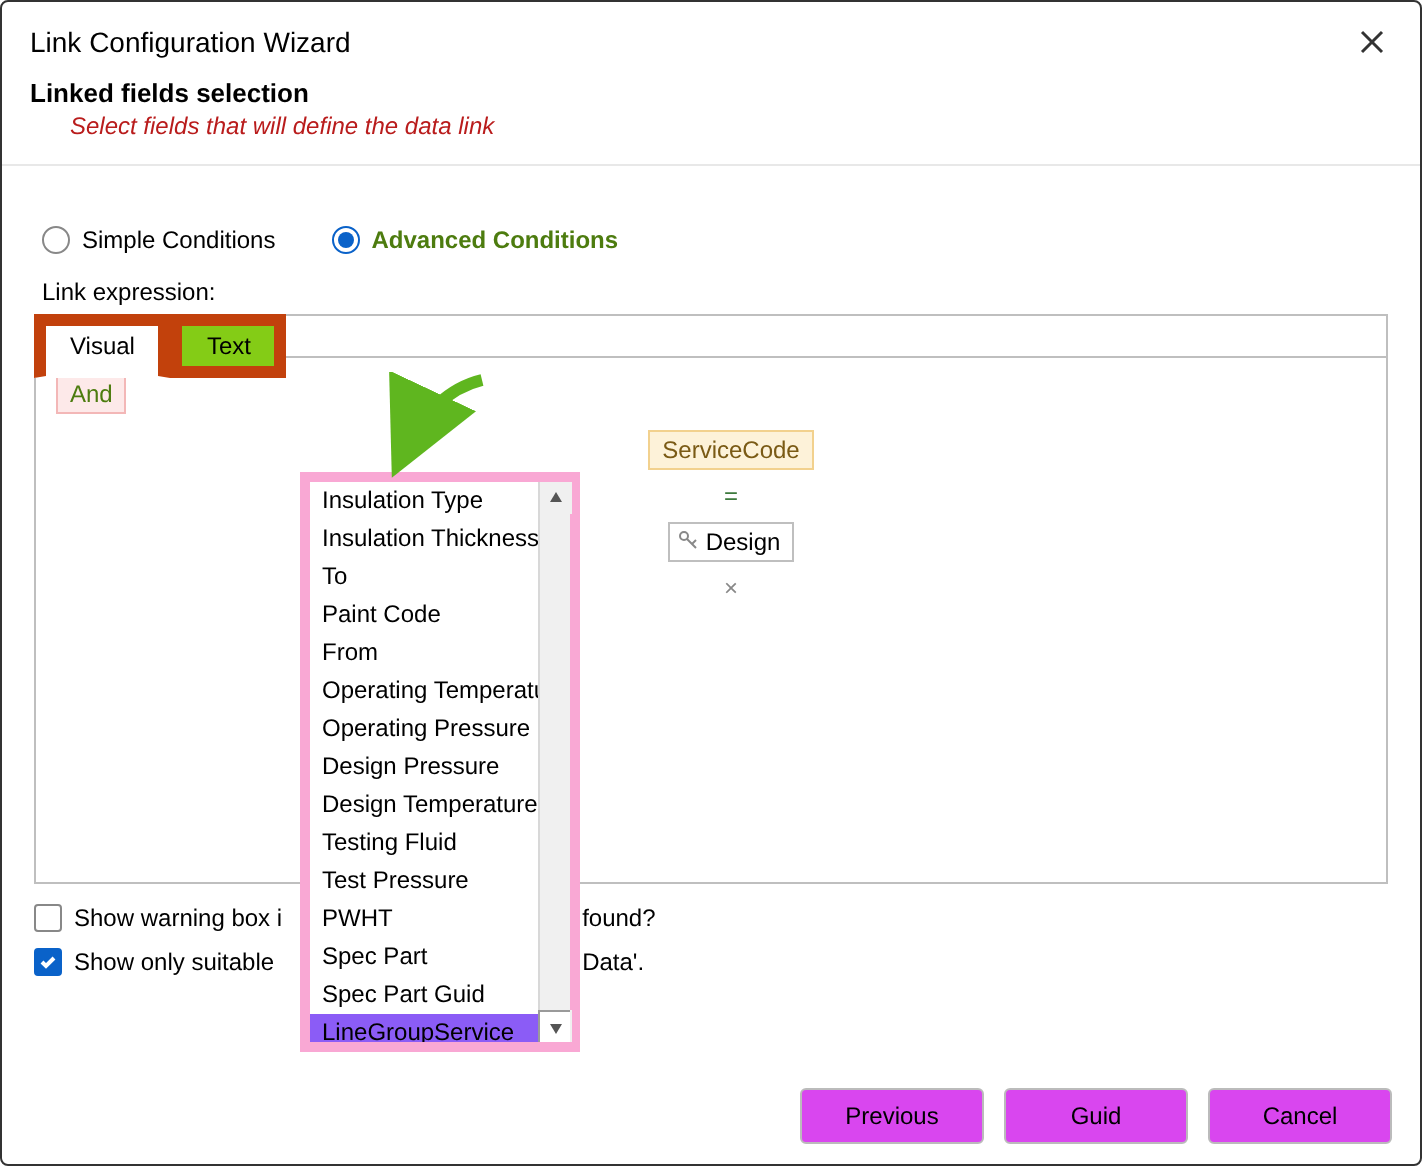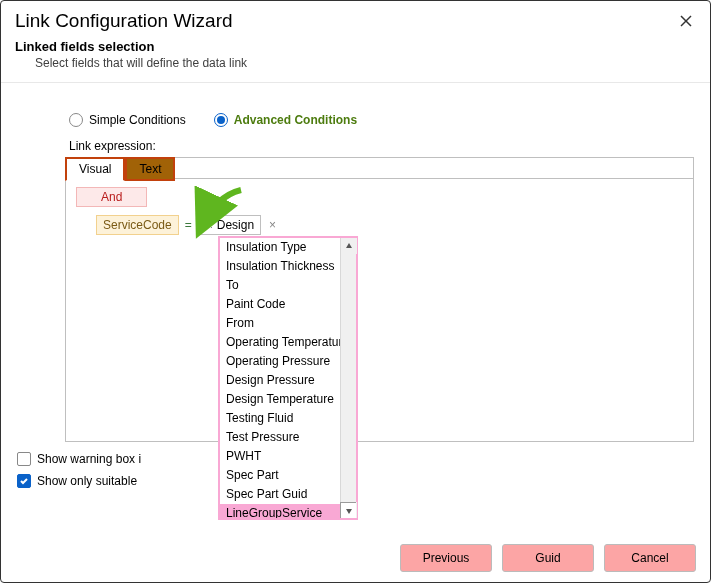--- a/index.html
+++ b/index.html
@@ -15,35 +15,35 @@
     border-radius: 4px;
     position: relative;
     overflow: hidden;
   }
   .titlebar {
     display: flex;
     align-items: center;
     justify-content: space-between;
     padding: 8px 12px 6px 14px;
   }
-  .titlebar-title { font-size: 19px; }
+  .titlebar-title { font-size: 14px; }
   .close-x {
     width: 24px; height: 24px;
     display: flex; align-items: center; justify-content: center;
     cursor: pointer;
   }
   .close-x svg { width: 12px; height: 12px; stroke: #333; stroke-width: 1.5; }
   .header {
     padding: 0 32px 8px 14px;
   }
   .header-title { font-weight: bold; font-size: 13px; margin-bottom: 2px; }
-  .header-sub { padding-left: 20px; color: #404040; }
+  .header-sub { padding-left: 20px; color: #b91c1c; font-style: italic; }
   .divider { border-top: 1px solid #e8e8e8; margin: 4px 0 0 0; }
 
-  .content { padding: 30px 16px 0 16px; margin-left: 48px; }
+  .content { padding: 30px 16px 0 16px; }
 
   .radio-row { display: flex; gap: 28px; align-items: center; margin-bottom: 12px; padding-left: 4px; }
   .radio {
     display: flex; align-items: center; gap: 6px; cursor: pointer;
   }
   .radio-dot {
     width: 14px; height: 14px; border-radius: 50%;
     border: 1px solid #888; display: flex; align-items: center; justify-content: center;
   }
   .radio-dot.sel { border-color: #0a62c9; }
@@ -60,83 +60,83 @@
     position: relative;
     background: #fff;
   }
   .tabs {
     position: absolute;
     top: -1px; left: -1px;
     display: flex;
     z-index: 3;
   }
   .tab {
-    border: 2px solid #c2410c;
+    border: 6px solid #c2410c;
     padding: 3px 12px;
     background: #fff;
     font-size: 12px;
     cursor: pointer;
   }
   .tab.active { border-bottom: 1px solid #fff; }
-  .tab.inactive { background: #a16207; }
+  .tab.inactive { background: #84cc16; }
   .expr-inner {
     position: absolute;
     top: 20px; left: 0; right: 0; bottom: 0;
     border-top: 1px solid #bfbfbf;
     padding: 8px 10px;
   }
   .and-chip {
     display: inline-block;
     border: 1px solid #f3b7b7;
     background: #fde9e9;
-    color: #b91c1c;
-    padding: 2px 24px;
+    color: #4d7c0f;
+    padding: 2px 6px;
     margin-bottom: 8px;
     cursor: pointer;
   }
   .cond-row {
     margin-left: 20px;
-    display: flex; align-items: center; gap: 6px;
+    display: flex; align-items: center; gap: 6px; flex-direction: column;
   }
   .field-chip {
     border: 1px solid #f2d18e;
     background: #fdf2d9;
     color: #7a5a15;
     padding: 2px 6px;
   }
   .eq { color: #3d7a3d; }
   .value-chip {
     border: 1px solid #bfbfbf;
     background: #fff;
     padding: 2px 6px 2px 4px;
     display: flex; align-items: center; gap: 4px;
   }
   .key-icon svg { width: 10px; height: 10px; fill: #888; }
   .clear-x { color: #888; cursor: pointer; padding: 0 2px; }
 
   .dropdown {
     position: absolute;
-    top: 57px; left: 152px;
+    top: 57px; left: 132px;
     width: 140px;
-    border: 2px solid #f9a8d4;
+    border: 5px solid #f9a8d4;
     background: #fff;
     z-index: 5;
   }
   .dropdown-list {
     max-height: 280px;
     overflow: hidden;
   }
   .dropdown-item {
     padding: 2px 6px 3px 6px;
     font-size: 12px;
     cursor: pointer;
     white-space: nowrap;
     overflow: hidden;
   }
-  .dropdown-item.highlight { background: #f9a8d4; }
+  .dropdown-item.highlight { background: #8b5cf6; }
   .dropdown-scroll {
     position: absolute; top: 0; right: 0; bottom: 0; width: 16px;
     background: #f0f0f0; border-left: 1px solid #d8d8d8;
   }
   .scroll-btn {
     position: absolute; left: 0; width: 16px; height: 16px;
     display:flex;align-items:center;justify-content:center;
     background:#f0f0f0; cursor:pointer;
   }
   .scroll-btn svg { width:8px;height:8px;fill:#555;}
@@ -166,21 +166,21 @@
   .chk.checked svg { width:10px;height:10px; stroke:#fff; stroke-width:2; fill:none;}
   
   .footer {
     position: absolute;
     bottom: 10px; right: 14px;
     display: flex; gap: 10px;
   }
   .btn {
     min-width: 92px; height: 28px;
     border: 1px solid #bbb; border-radius: 3px;
-    background: #fca5a5;
+    background: #d946ef;
     display:flex;align-items:center;justify-content:center;
     cursor:pointer; font-size:12px;
   }
 </style>
 </head>
 <body>
 
 <div class="titlebar">
   <div class="titlebar-title">Link Configuration Wizard</div>
   <div class="close-x">

